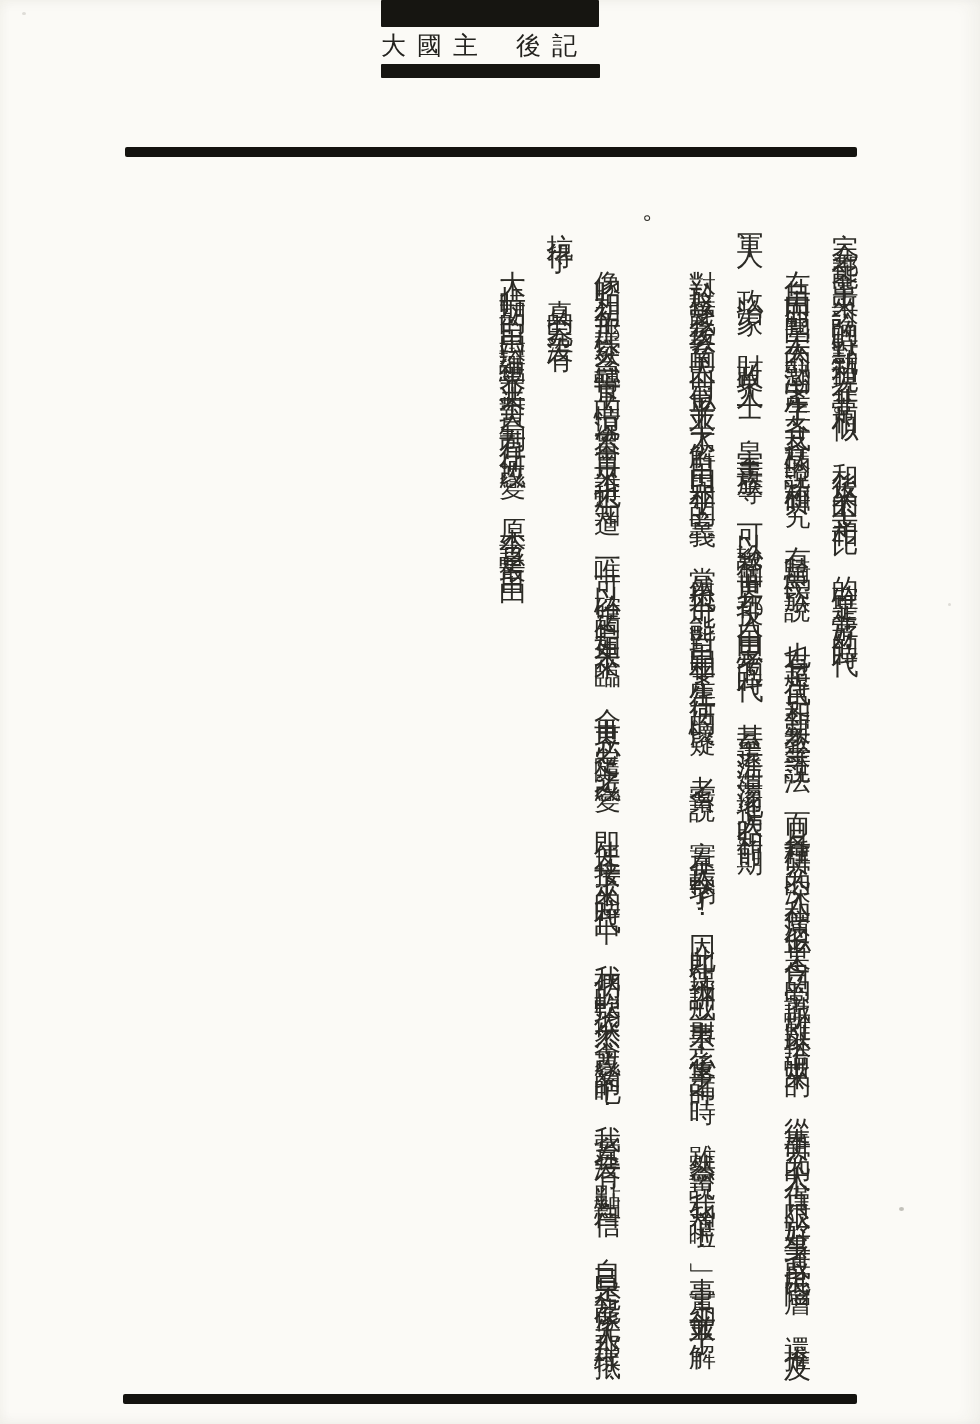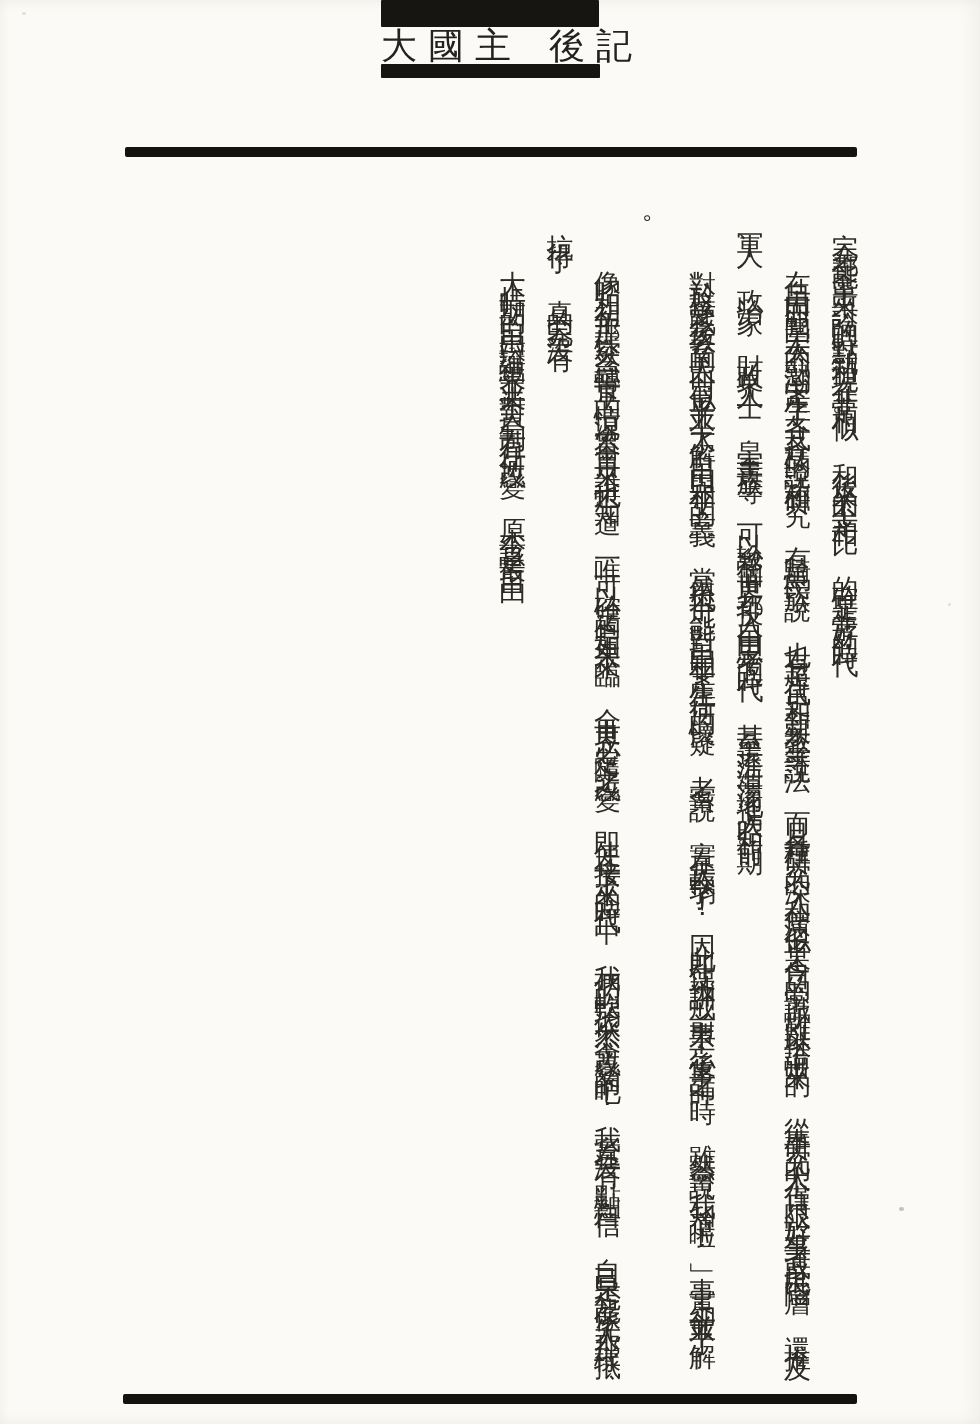--- a/index.html
+++ b/index.html
@@ -29,21 +29,21 @@
   .header-bar-top {
     width: 218px;
     height: 27px;
     background: #161511;
     border-radius: 1px;
   }
   .header-title {
     margin-top: 4px;
     height: 30px;
     line-height: 30px;
-    font-size: 36px;
+    font-size: 25px;
     color: #23221e;
     white-space: nowrap;
     letter-spacing: 11px;
   }
   .title-gap {
     display: inline-block;
     width: 27px;
   }
   .header-bar-bottom {
     width: 219px;

